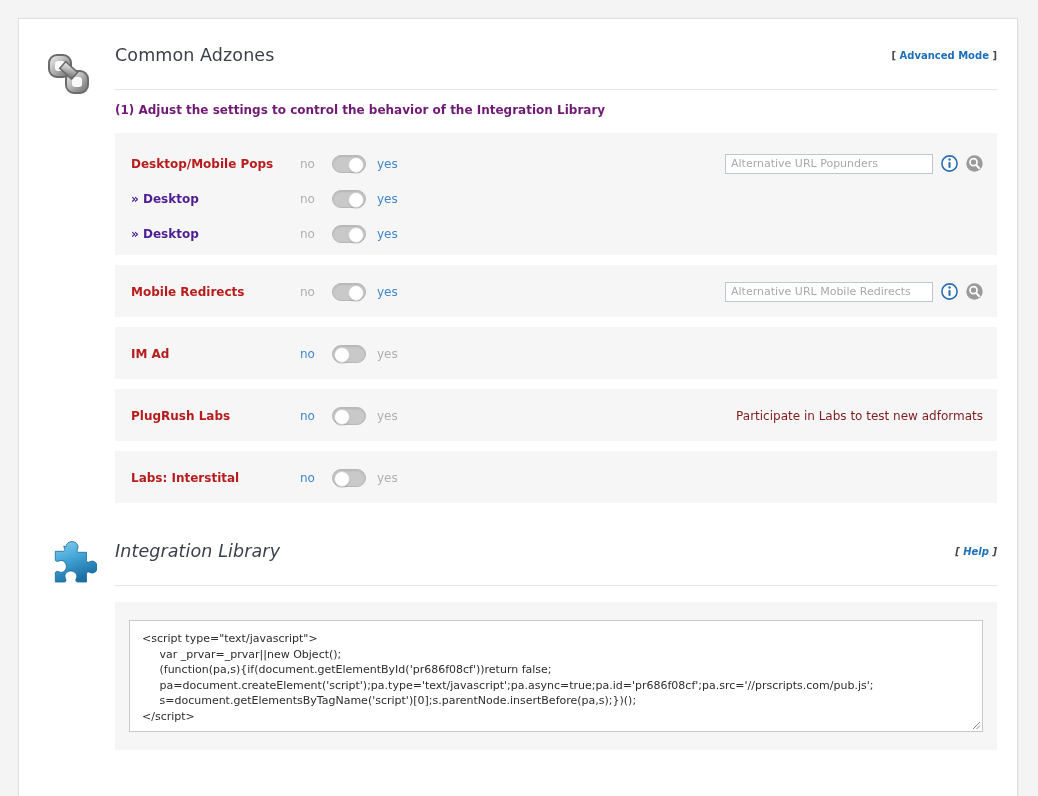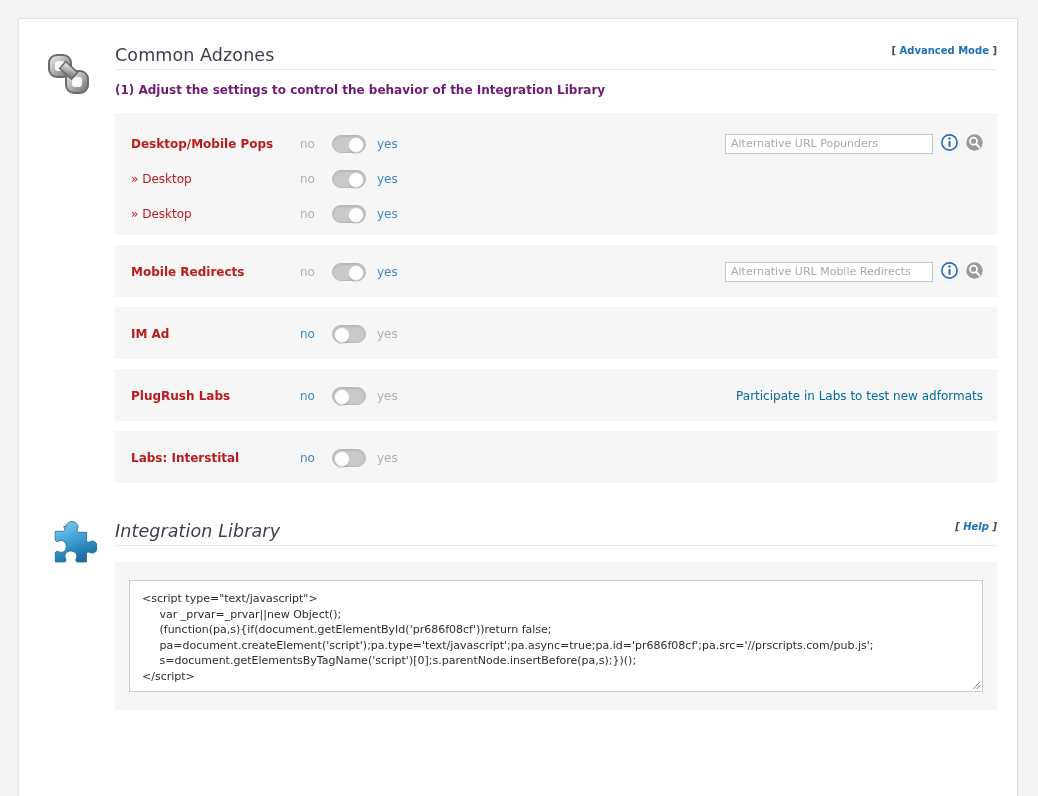--- a/index.html
+++ b/index.html
@@ -34,24 +34,24 @@
     position: absolute;
     left: 26px;
     width: 52px; height: 52px;
   }
   .sect-body {
     margin-left: 96px;
     padding-right: 20px;
   }
   .sect-titlerow {
     display: flex;
-    align-items: flex-start;
+    align-items: center;
     justify-content: space-between;
     border-bottom: 1px solid #e6e6e6;
-    padding-bottom: 4px;
+    padding-bottom: 24px;
   }
   .sect-title {
     font-size: 17.5px;
     color: #3b3f4a;
     font-weight: normal;
     letter-spacing: .1px;
   }
   .sect-link {
     font-size: 10px;
     color: #4a4a4a;
@@ -94,22 +94,22 @@
   .row-left { width: 100%; }
   .lbl {
     width: 185px;
     padding-left: 16px;
     font-size: 12px;
     font-weight: bold;
     color: #b91c1c;
     flex: 0 0 auto;
   }
   .lbl.sub {
-    color: #b91c1c;
-    font-weight: normal;
+    color: #4c1d95;
+    font-weight: bold;
   }
   .toggle-wrap {
     display: flex;
     align-items: center;
     flex: 0 0 auto;
     width: 130px;
   }
   .tword {
     font-size: 12px;
     width: 26px;
@@ -137,20 +137,21 @@
     background: #ffffff;
     border: 1px solid #cfcfcf;
     box-shadow: 0 1px 1px rgba(0,0,0,0.12);
   }
   .switch.on .knob { right: 1px; }
   .switch.off .knob { left: 1px; }
 
   .row-right {
     margin-left: auto;
     display: flex;
+    align-items: center;
     padding-right: 14px;
     gap: 8px;
   }
   .alt-input {
     width: 208px;
     height: 20px;
     font-size: 11px;
     padding: 1px 5px;
     border: 1px solid #b9c6d6;
     background: #ffffff;
@@ -160,21 +161,21 @@
   }
   .alt-input::placeholder { color: #a9a9a9; }
   .icon-btn {
     width: 17px; height: 17px;
     display: inline-block;
     cursor: pointer;
     flex: 0 0 auto;
   }
   .note {
     font-size: 12px;
-    color: #0369a1;
+    color: #7f1d1d;
     white-space: nowrap;
   }
 
   
   .codepanel {
     margin-left: 96px;
     margin-right: 20px;
     margin-top: 16px;
     background: #f6f6f6;
     padding: 18px 14px;

